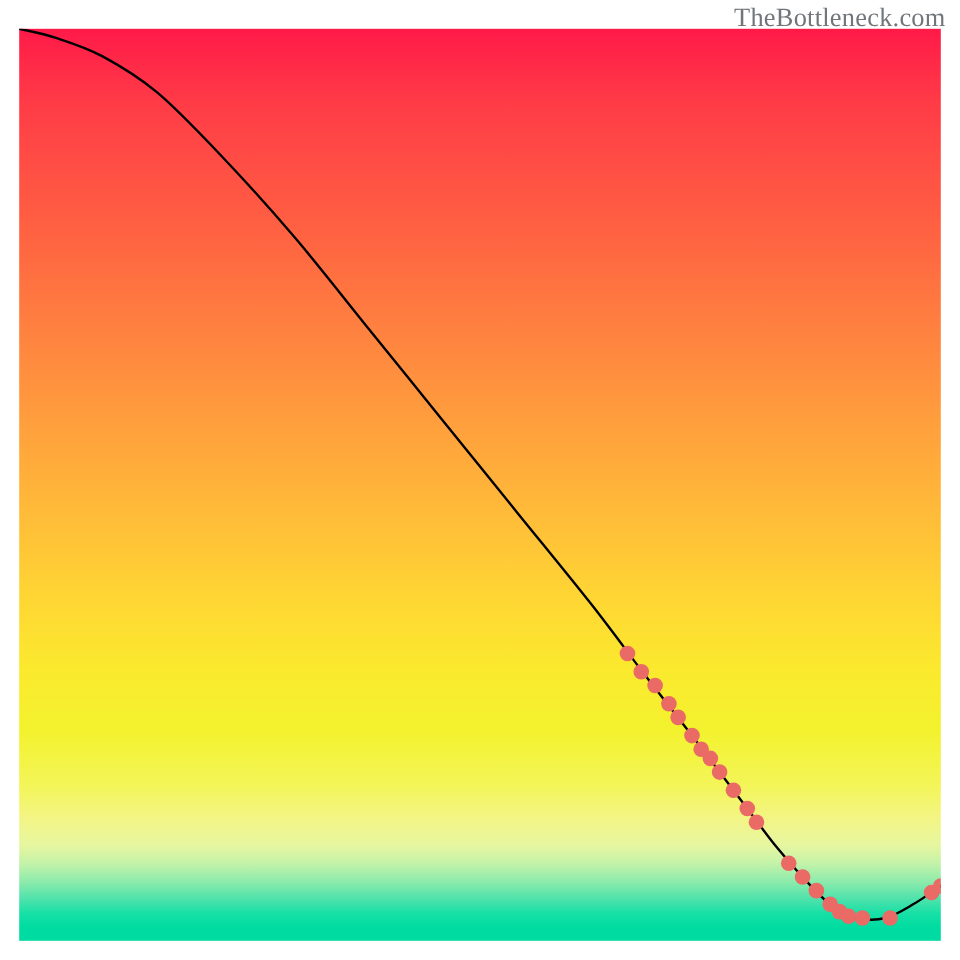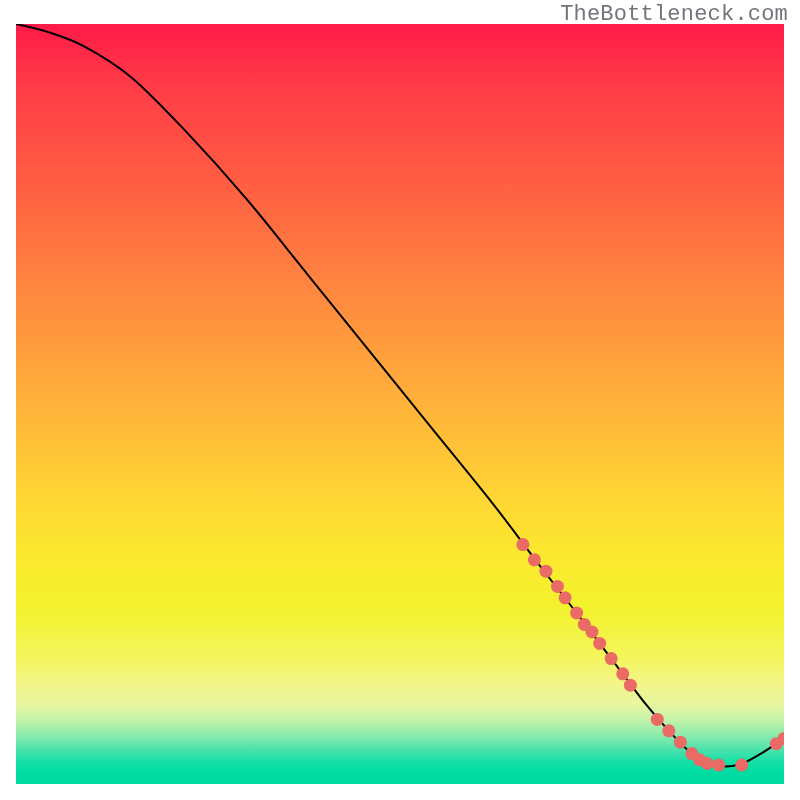--- a/index.html
+++ b/index.html
@@ -12,21 +12,21 @@
   }
   .container {
     position: relative;
     width: 800px;
     height: 800px;
   }
   .watermark {
     position: absolute;
     top: 2px;
     right: 12px;
-    font-family: Liberation Mono, monospace;
+    font-family: Liberation Serif, serif;
     font-size: 22px;
     color: #72767a;
     letter-spacing: 0.2px;
     z-index: 3;
   }
   .plot-area {
     position: absolute;
     left: 16px;
     top: 24px;
     width: 768px;

